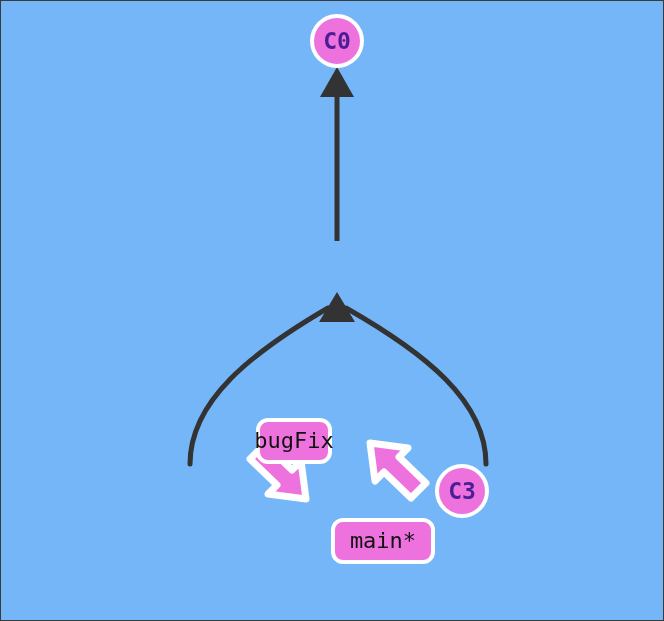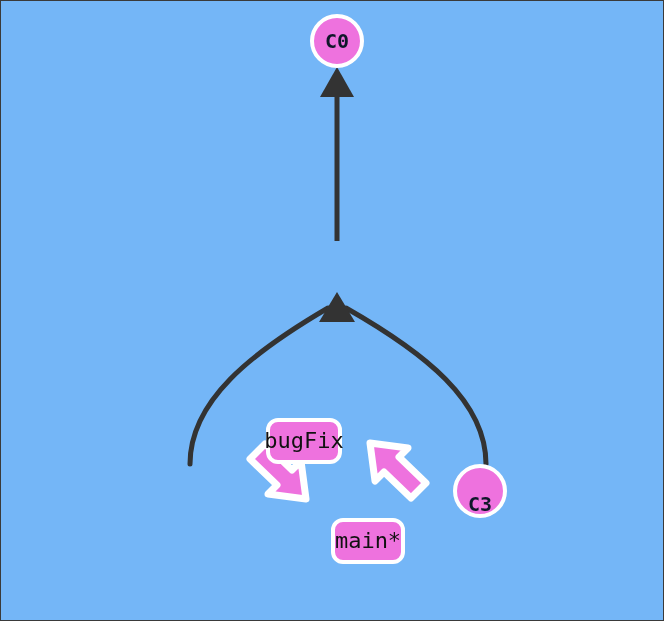--- a/index.html
+++ b/index.html
@@ -32,23 +32,23 @@
     background: #ee72de;
     border: 4px solid #ffffff;
     box-sizing: border-box;
     display: flex;
     align-items: center;
     justify-content: center;
     z-index: 5;
   }
   .commit-label {
     font-family: "DejaVu Sans Mono", monospace;
-    font-size: 20px;
+    font-size: 23px;
     font-weight: bold;
-    color: #0f172a;
+    color: #4c1d95;
     line-height: 1;
     user-select: none;
   }
   .branch-box {
     position: absolute;
     background: #ee72de;
     border: 4px solid #ffffff;
     border-radius: 12px;
     box-sizing: border-box;
     display: flex;
@@ -98,25 +98,25 @@
       <polygon points="410,497 383,471 374,480 369,442 407,447 398,456 425,482" fill="#ee72de" stroke="#ffffff" stroke-width="7" stroke-linejoin="round"></polygon>
     </g>
   </svg>
 
   <div class="commit-node" style="left:309px; top:13px;">
     <span class="commit-label">C0</span>
   </div>
 
 
 
-  <div class="commit-node" style="left:452px; top:463px;align-items:flex-end;">
+  <div class="commit-node" style="left:434px; top:463px;">
     <span class="commit-label">C3</span>
   </div>
 
-  <div class="branch-box" style="left:255px; top:417px; width:76px; height:46px;margin-left:10px;">
+  <div class="branch-box" style="left:255px; top:417px; width:76px; height:46px;">
     <span class="branch-label">bugFix</span>
   </div>
 
-  <div class="branch-box" style="left:330px; top:517px; width:74px; height:46px;">
+  <div class="branch-box" style="left:330px; top:517px; width:104px; height:46px;">
     <span class="branch-label">main*</span>
   </div>
 
 </div>
 
 </body></html>

